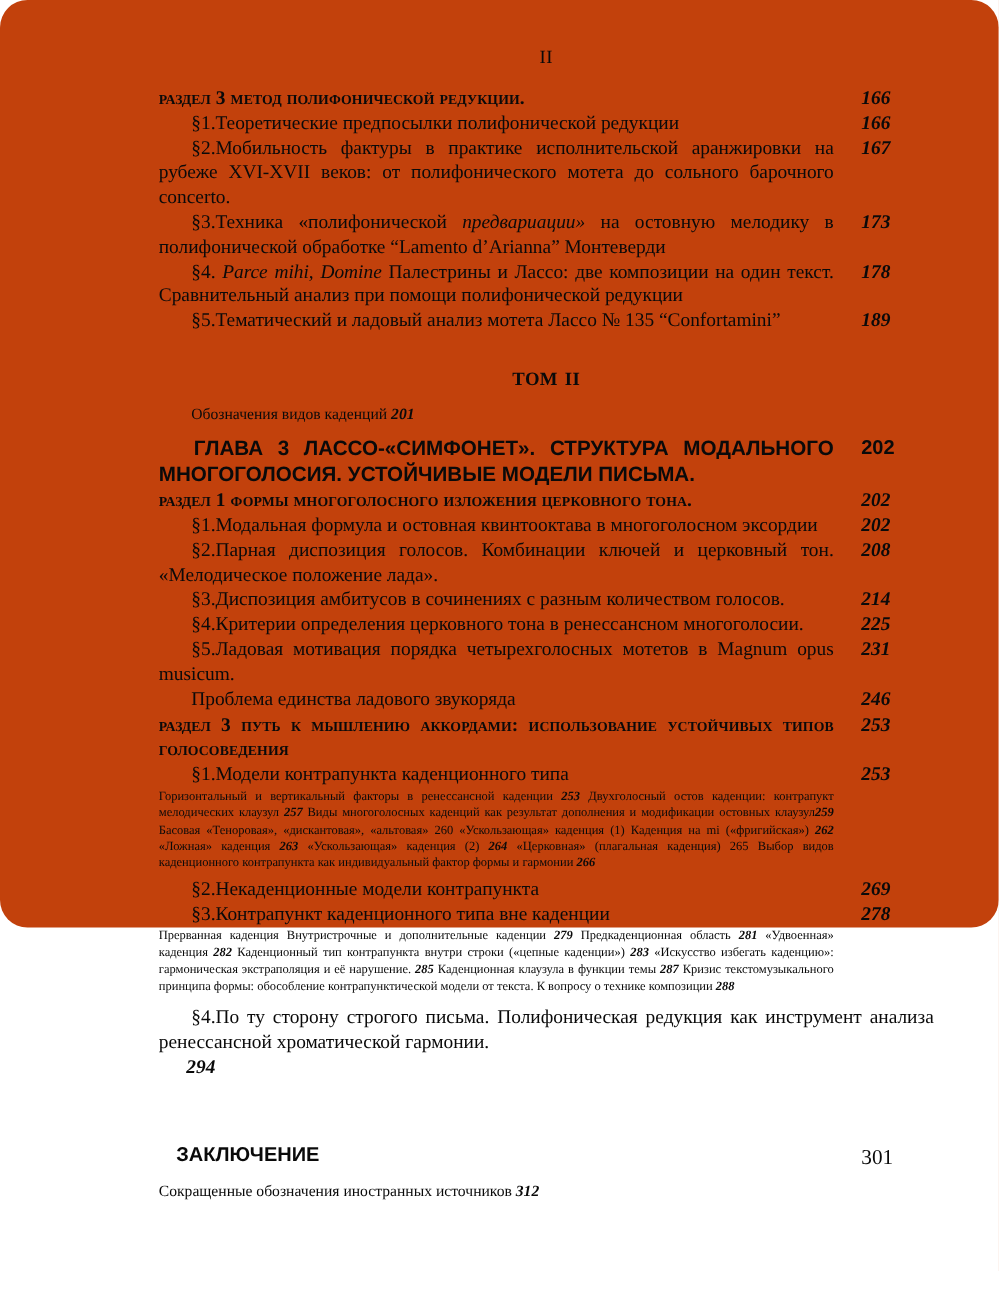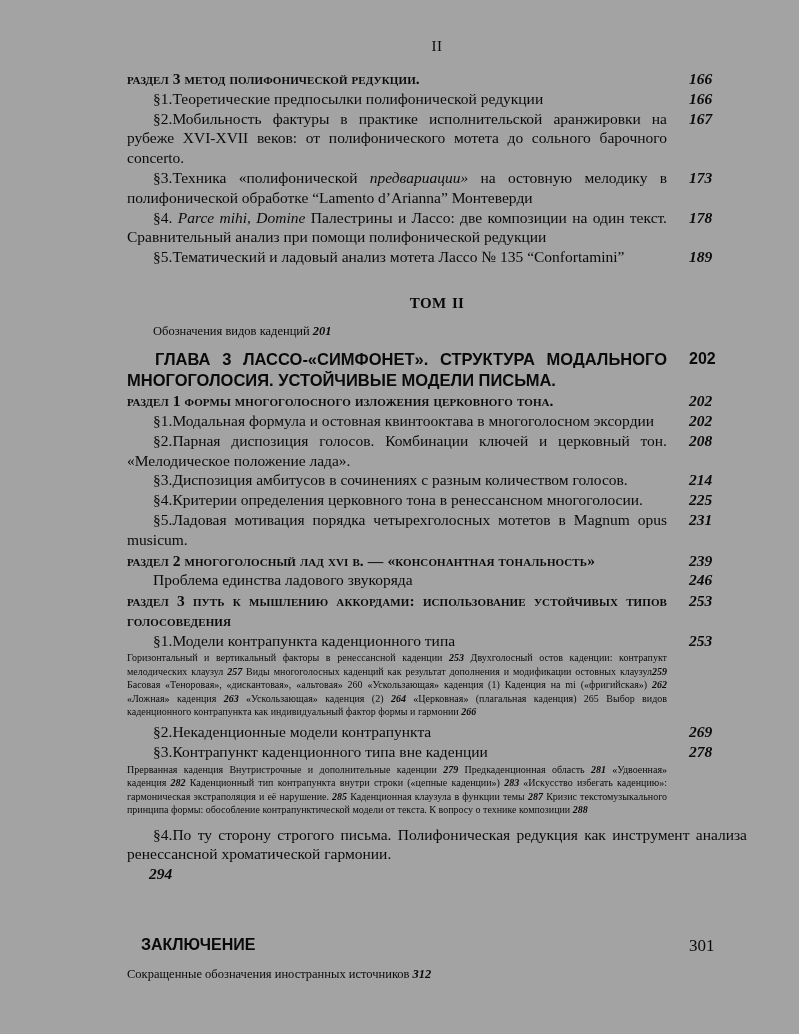--- a/index.html
+++ b/index.html
@@ -13,22 +13,23 @@
     height: 1034px;
     position: relative;
     font-family: "Liberation Serif", "DejaVu Serif", serif;
     color: #0a0a0a;
     overflow: hidden;
   }
   .page {
     position: absolute;
     left: 0; top: 0;
     width: 799px;
-    height: 1034px;
-    background: #a3a3a3;
+    height: 742px;
+    background: #c2410c;
+    border-radius: 22px;
   }
   .content {
     position: absolute;
     left: 127px;
     top: 38px;
     width: 620px;
   }
 
   
   .running-head {
@@ -231,24 +232,20 @@
     <div class="row">
       <div class="txt para">§4.Критерии определения церковного тона в ренессансном многоголосии.</div>
       <div class="pg">225</div>
     </div>
 
     <div class="row">
       <div class="txt para"><span>§5.Ладовая мотивация порядка четырехголосных мотетов в </span><span>Magnum opus musicum</span><span>.</span></div>
       <div class="pg">231</div>
     </div>
 
-    <div class="row razdel-wrap">
-      <div class="txt razdel">Раздел 2 Многоголосный лад XVI в.  — «консонантная тональность»</div>
-      <div class="pg">239</div>
-    </div>
 
     <div class="row">
       <div class="txt para">Проблема единства ладового звукоряда</div>
       <div class="pg">246</div>
     </div>
 
     <div class="row razdel-wrap">
       <div class="txt razdel">Раздел 3 Путь к мышлению аккордами: использование устойчивых типов голосоведения</div>
       <div class="pg">253</div>
     </div>

